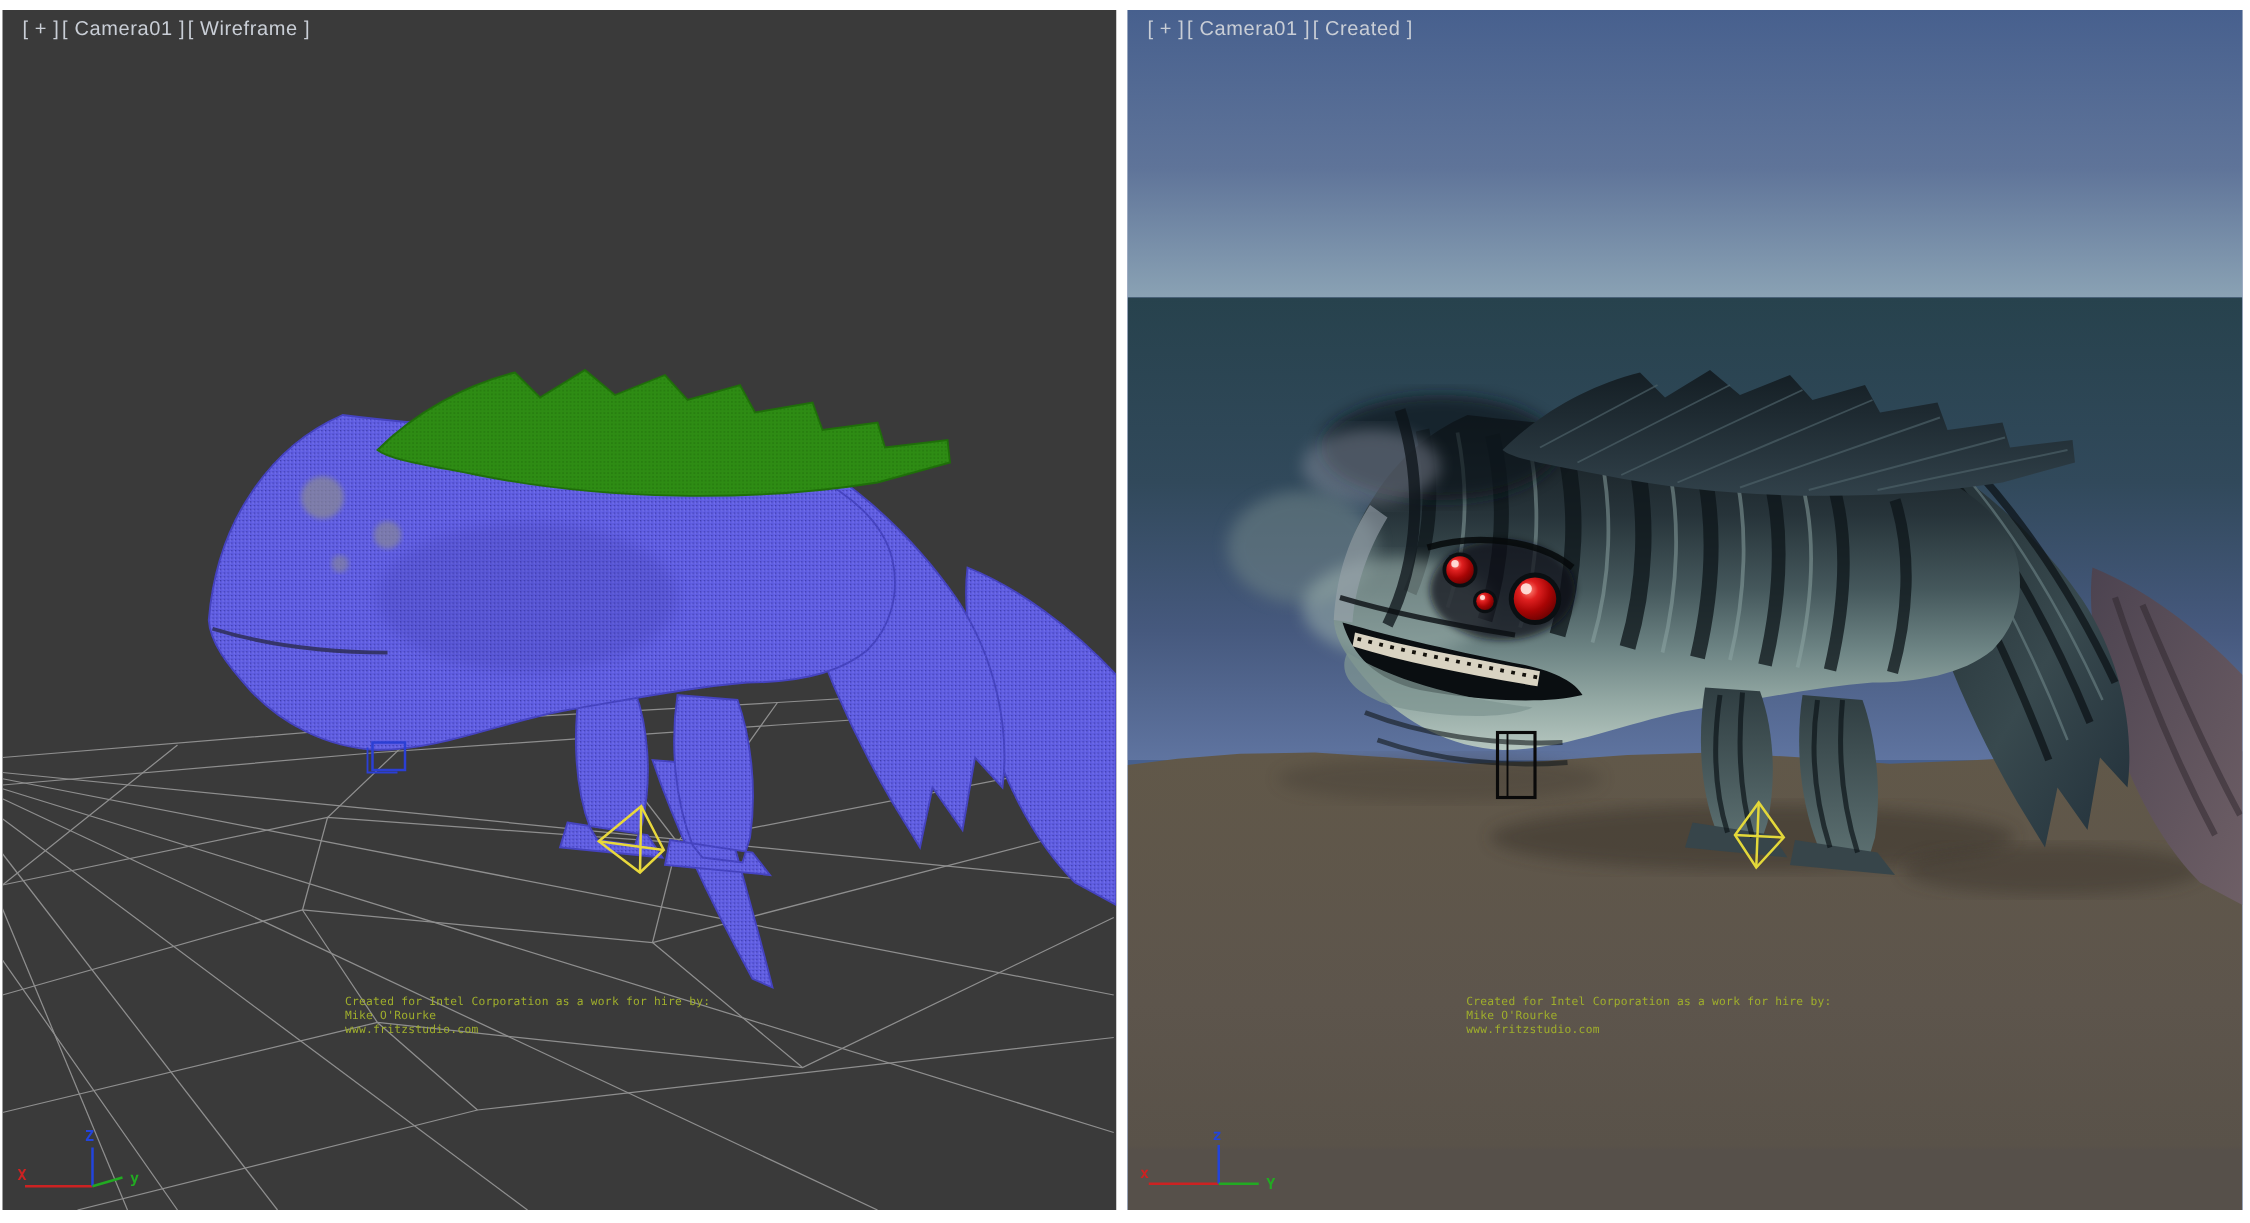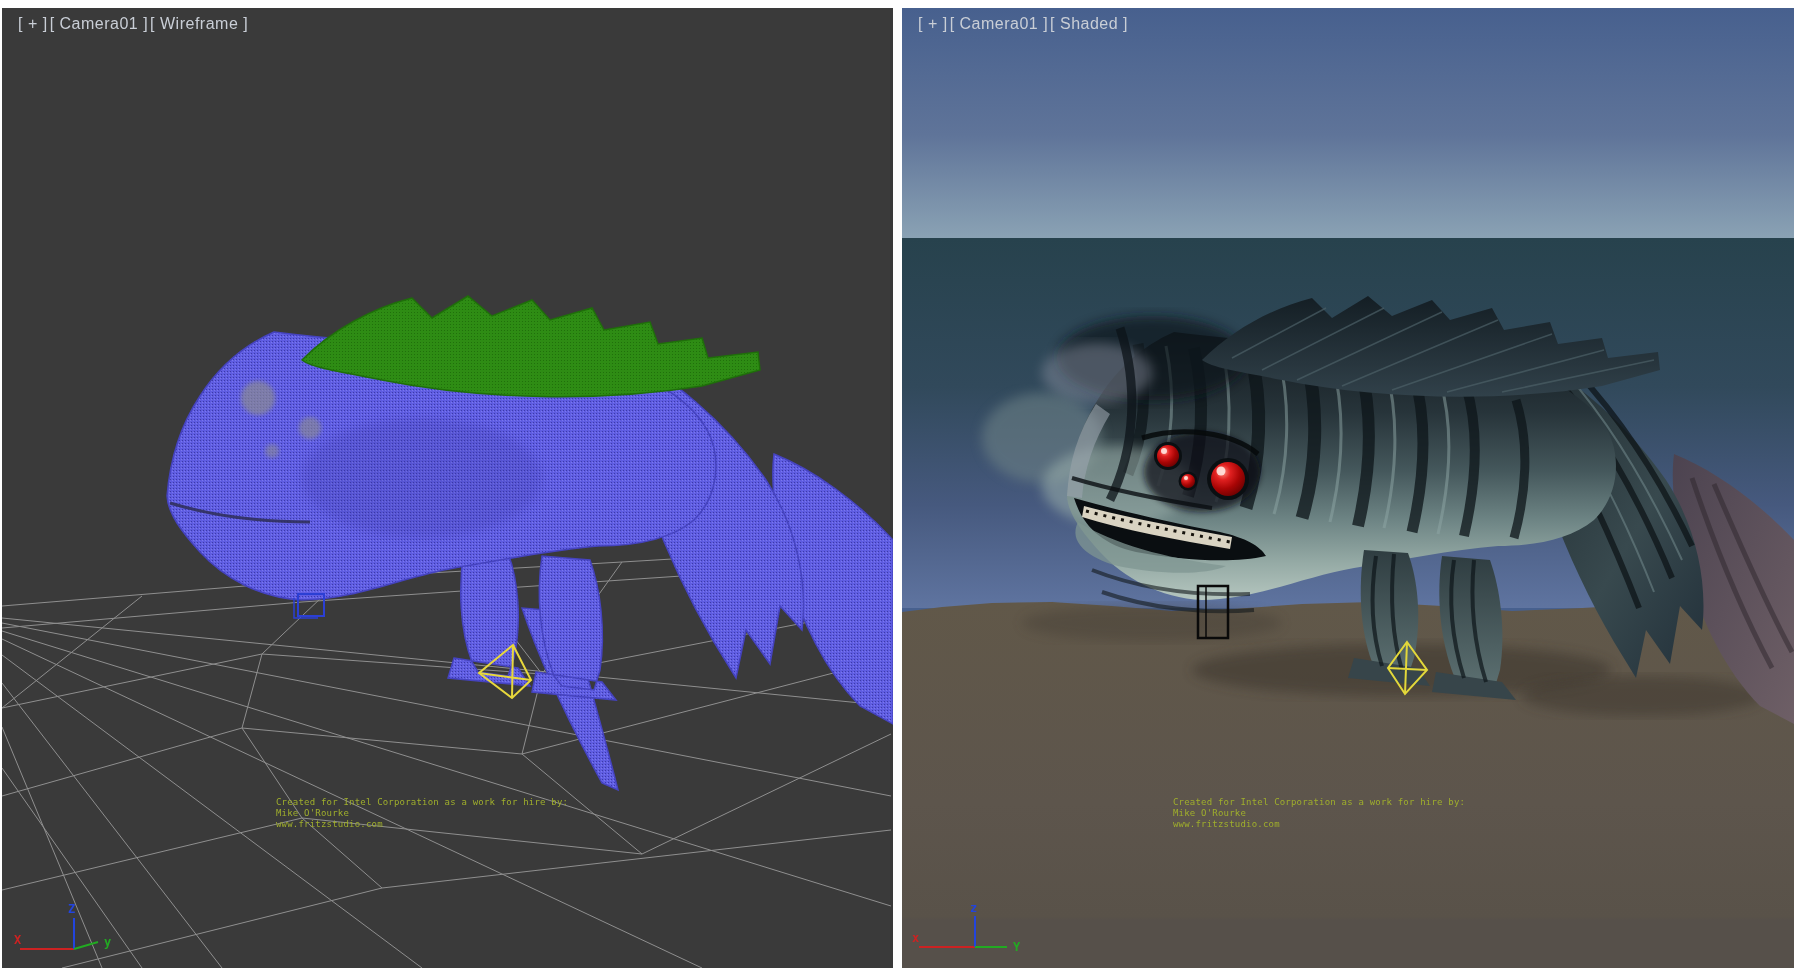--- a/index.html
+++ b/index.html
@@ -303,21 +303,21 @@
         <path d="M17,939 L73,939" stroke="#cc2222" stroke-width="2"></path>
         <path d="M73,939 L73,908" stroke="#2244dd" stroke-width="2"></path>
         <path d="M73,939 L105,939" stroke="#22aa22" stroke-width="2"></path>
         <text class="axis-label" x="10" y="934" fill="#cc2222">x</text>
         <text class="axis-label" x="68" y="904" fill="#2244dd">z</text>
         <text class="axis-label" x="111" y="943" fill="#22aa22">Y</text>
       </g>
     </svg>
 
     <div class="vp-label">
-      <span>[ + ]</span><span>[ Camera01 ]</span><span>[ Shaded ]</span>
+      <span>[ + ]</span><span>[ Camera01 ]</span><span>[ Created ]</span>
     </div>
 
     <div class="annotation anno-right">
       <div>Created for Intel Corporation as a work for hire by:</div>
       <div>Mike O'Rourke</div>
       <div>www.fritzstudio.com</div>
     </div>
   </div>
 
 </div>

